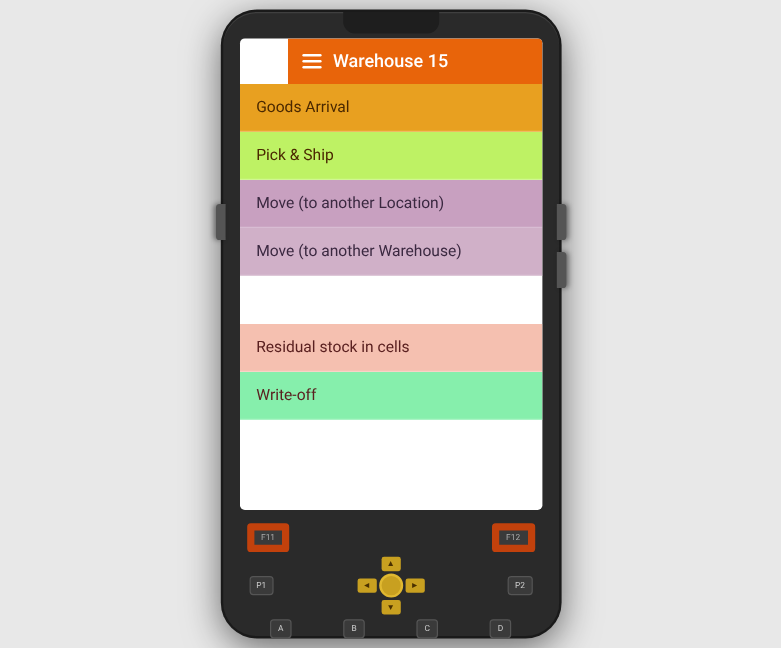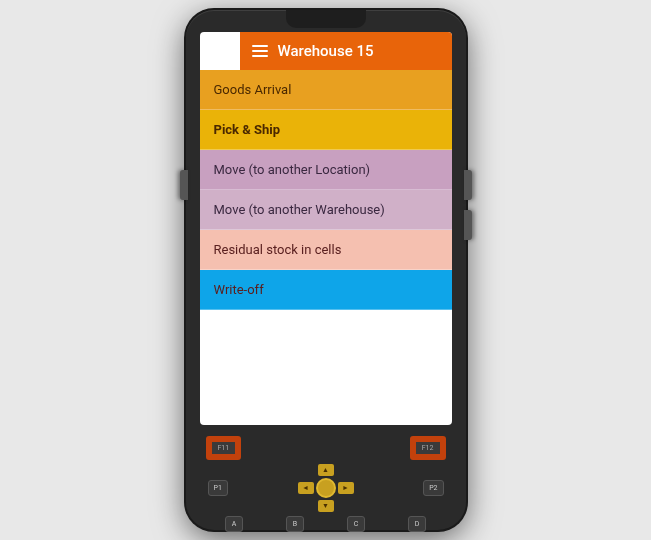--- a/index.html
+++ b/index.html
@@ -126,26 +126,26 @@
     .menu-item {
       padding: 12px 14px;
       font-size: 13px;
       font-weight: 400;
       color: #333;
       cursor: pointer;
       border-bottom: 1px solid rgba(255,255,255,0.3);
     }
 
     .menu-item-1 { background: #e8a020; color: #4a2800; }
-    .menu-item-2 { background: #eab308; color: #4a2800; font-weight: bold; }
+    .menu-item-2 { background: #bef264; color: #4a2800; }
     .menu-item-3 { background: #f5d800; color: #4a3a00; font-weight: 500; }
     .menu-item-4 { background: #c8a0c0; color: #3a2840; }
     .menu-item-5 { background: #d0b0c8; color: #3a2840; }
-    .menu-item-6 { background: #f5c0b0; color: #5a2020; }
-    .menu-item-7 { background: #0ea5e9; color: #5a2020; }
+    .menu-item-6 { background: #f5c0b0; color: #5a2020; margin-top: 40px; }
+    .menu-item-7 { background: #86efac; color: #5a2020; }
 
     
     .server-exchange-btn {
       background: #e8540a;
       color: white;
       text-align: center;
       padding: 13px;
       font-size: 13px;
       font-weight: 500;
       cursor: pointer;

